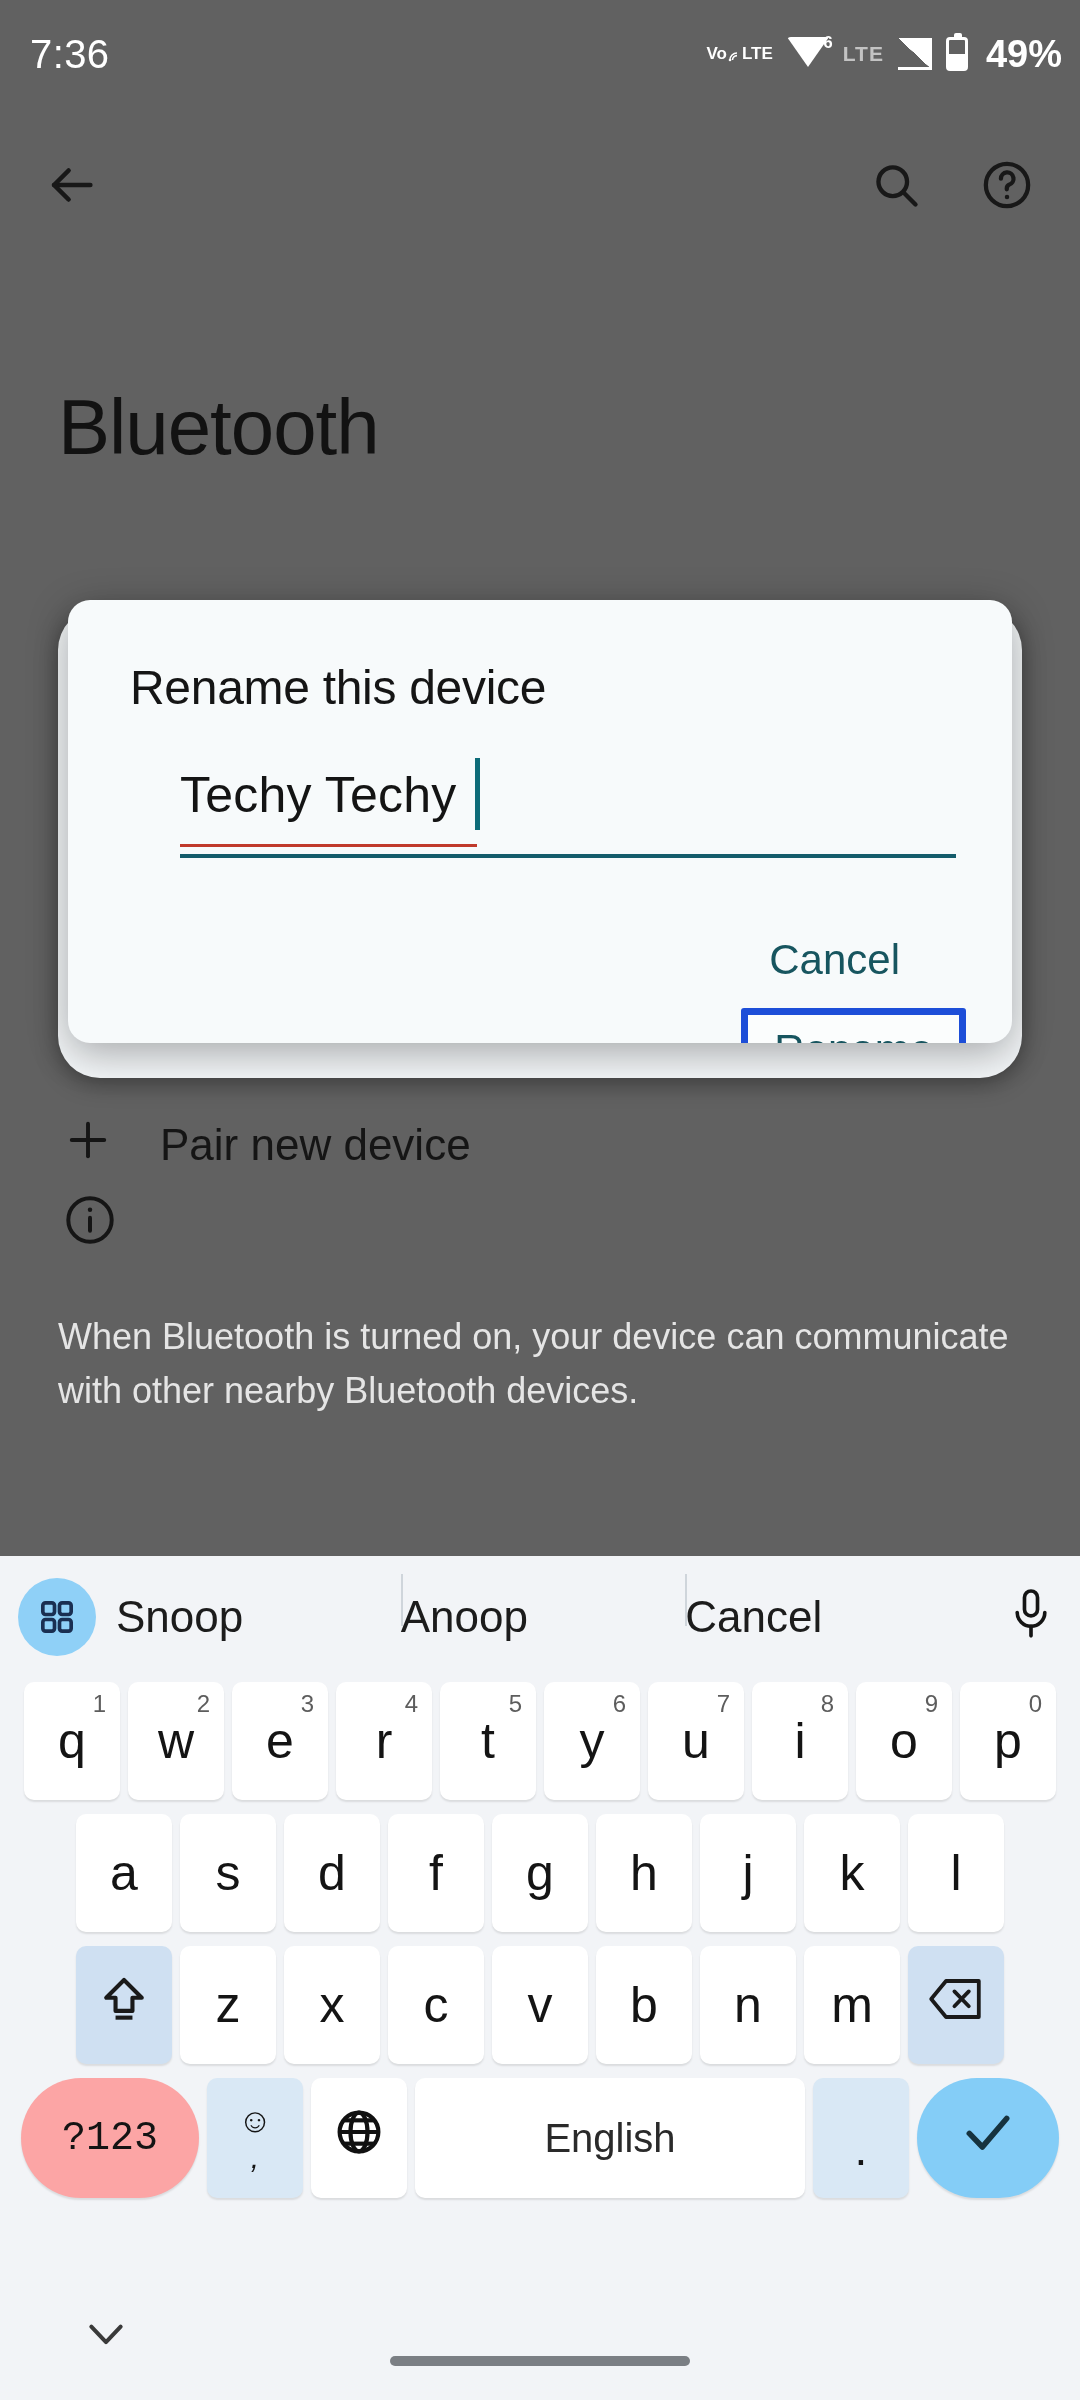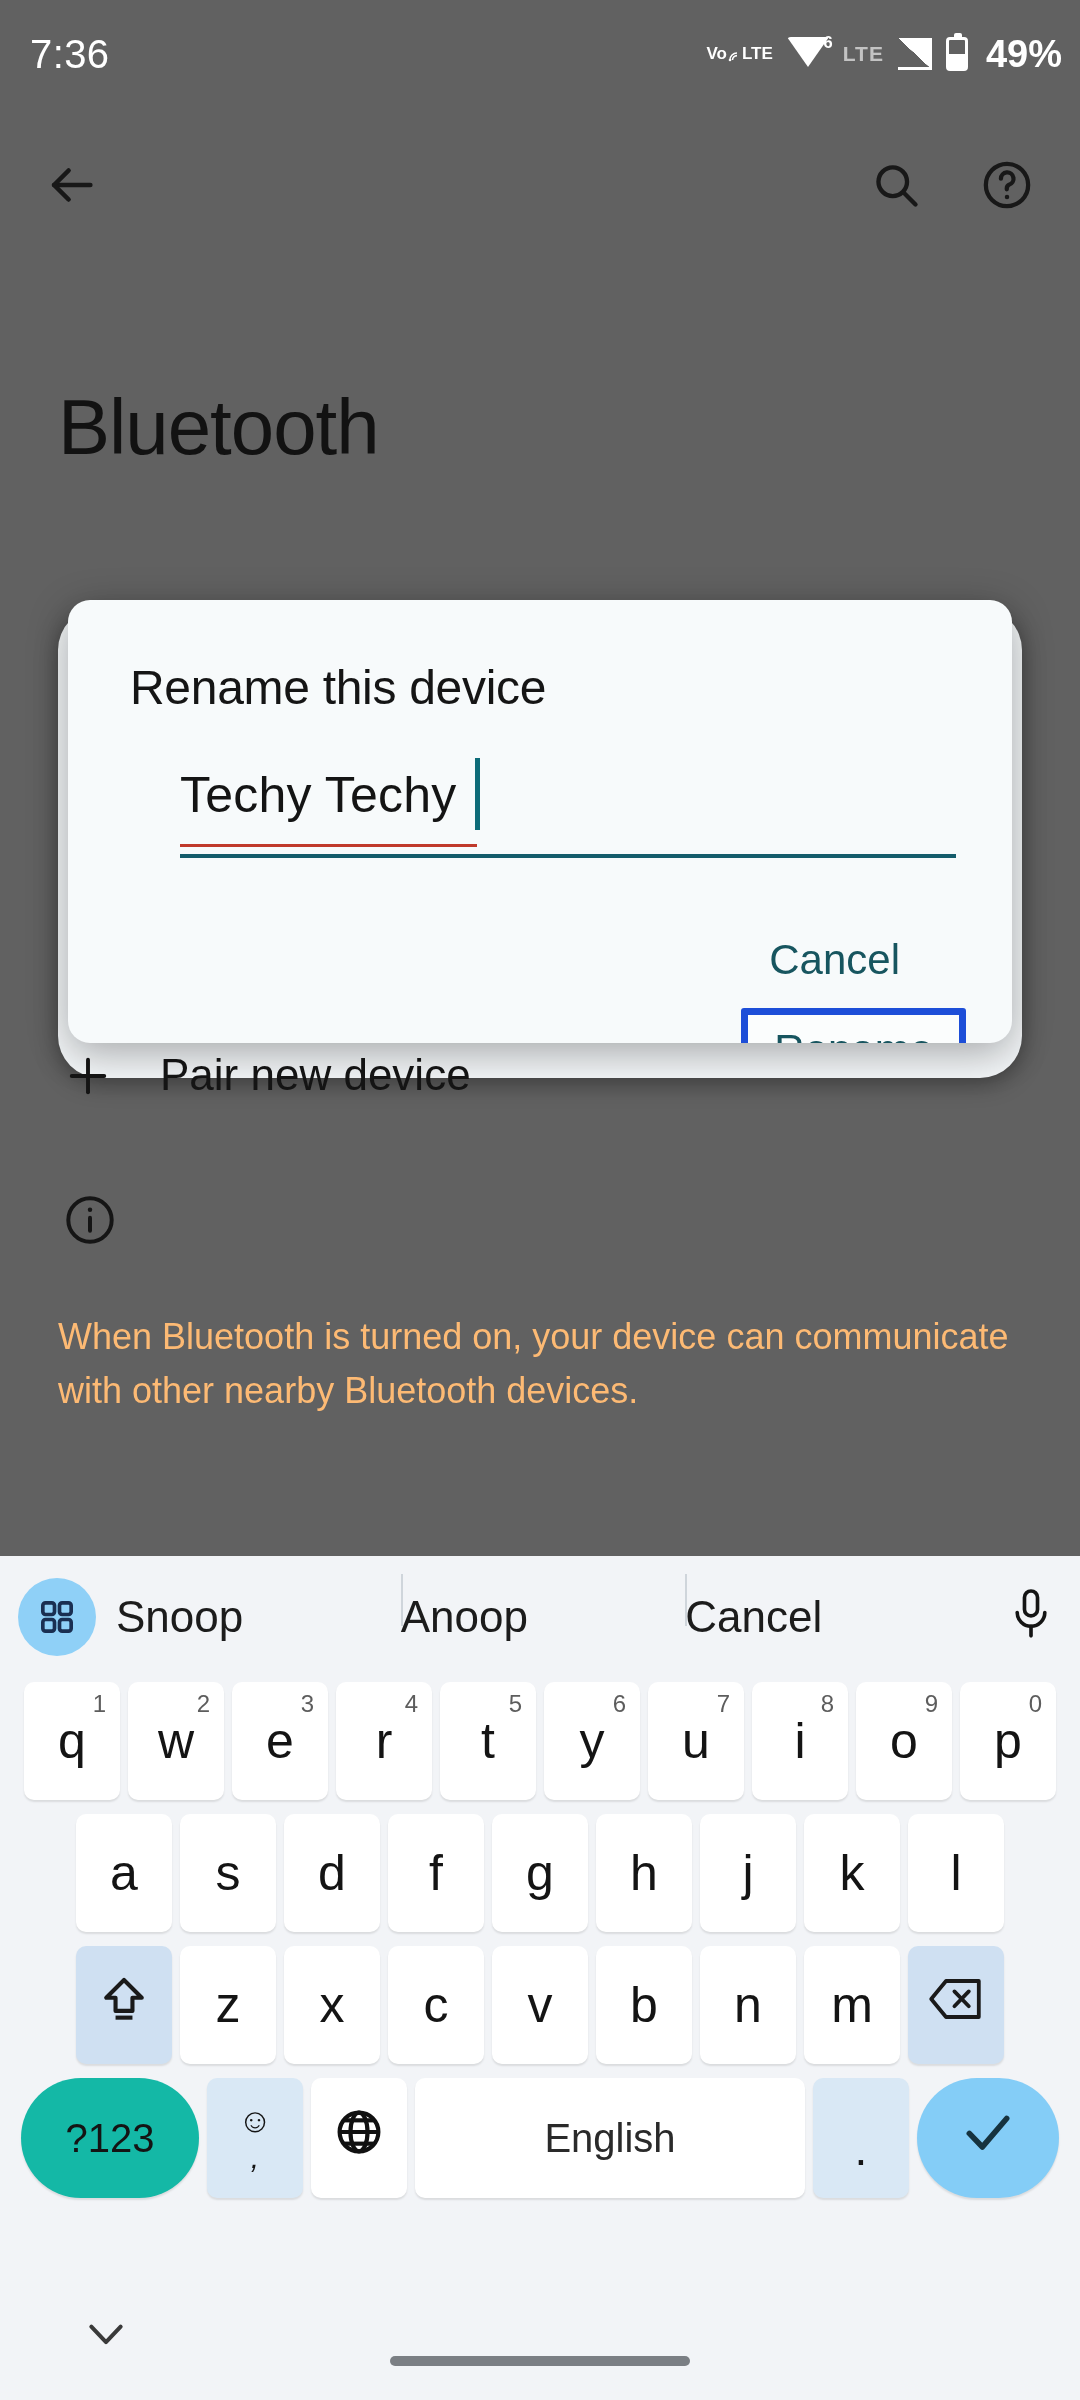--- a/index.html
+++ b/index.html
@@ -101,31 +101,31 @@
   #bt-card-sub {
     position: absolute; left: 48px; top: 300px;
     font-size: 34px; color: #3c3c3c; line-height: 1.35;
     width: 600px;
   }
 
   
   #pair-row {
     position: absolute; left: 0; top: 1050px;
     width: 1080px; height: 120px;
-    display: flex; align-items: flex-start; gap: 46px;
+    display: flex; align-items: flex-end; gap: 46px;
     padding-left: 62px;
   }
   #pair-label { font-size: 44px; color: #151515; }
 
   
   #info-icon-wrap { position: absolute; left: 62px; top: 1192px; }
   #info-text {
     position: absolute; left: 58px; top: 1310px;
     width: 960px;
-    font-size: 36px; line-height: 1.5; color: #fdba74;
+    font-size: 36px; line-height: 1.5; color: #e5e5e5;
   }
 
   
   #dialog {
     position: absolute; left: 68px; top: 600px;
     width: 944px; height: 443px;
     background: #f7fafb;
     border-radius: 22px;
     box-shadow: 0 10px 40px rgba(0,0,0,.32);
     overflow: hidden;
@@ -221,21 +221,21 @@
   #row3 .key { width: 96px; height: 118px; }
   .key .alt {
     position: absolute; top: 8px; right: 14px;
     font-size: 24px; color: #5d5d5d;
   }
   .key.mod { background: #cfe0f2; }
   #shift-key { width: 148px; height: 118px; }
   #back-key { width: 148px; height: 118px; }
 
   #row4 .key { height: 120px; }
-  #sym-key { width: 178px; border-radius: 60px; background: #14b8a6; font-size: 40px; }
+  #sym-key { width: 178px; border-radius: 60px; background: #fca5a5; font-size: 40px; font-family: Liberation Mono, monospace; }
   #emoji-key { width: 96px; background: #d9e8f5; flex-direction: column; gap: 6px; }
   #emoji-key .e { font-size: 34px; line-height: 1; }
   #emoji-key .c { font-size: 30px; line-height: 1; font-style: italic; }
   #globe-key { width: 96px; }
   #space-key { width: 390px; font-size: 40px; color: #2a2a2a; }
   #period-key { width: 96px; background: #d9e8f5; font-size: 46px; align-items: flex-end; padding-bottom: 22px; }
   #enter-key { width: 142px; border-radius: 60px; background: #84cdf7; }
 
   #nav-bar {
     position: absolute; left: 0; bottom: 0;

